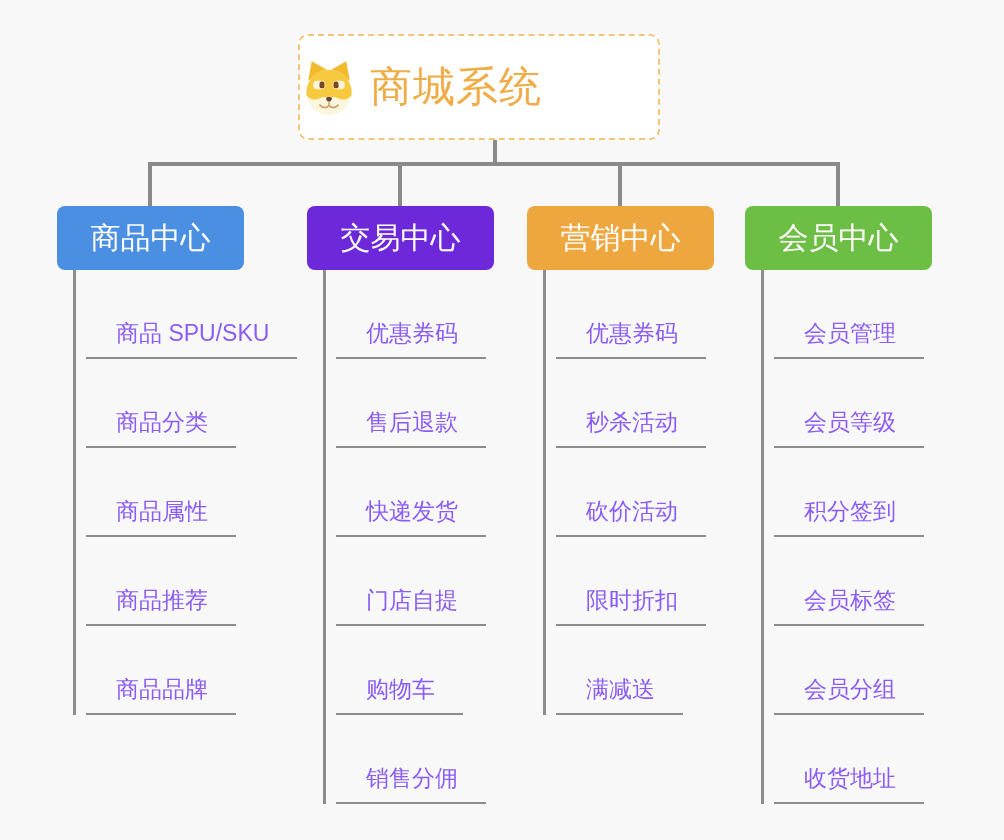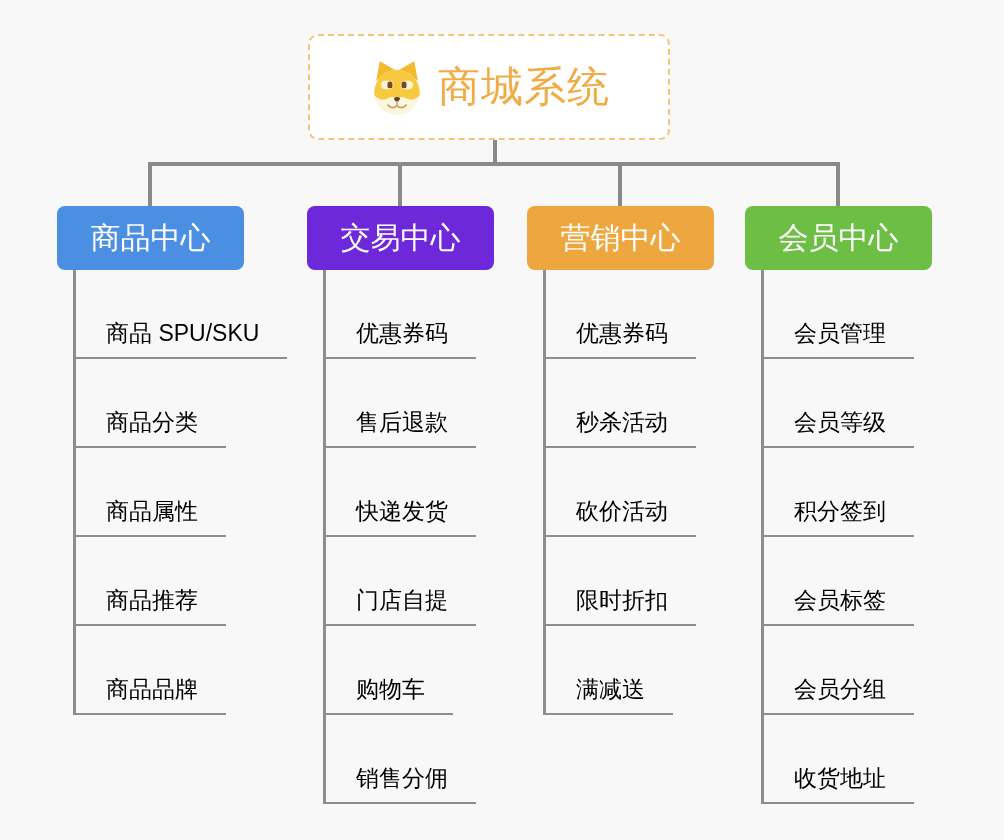--- a/index.html
+++ b/index.html
@@ -12,27 +12,27 @@
     width:1004px; height:840px;
     background:#f8f8f8;
     overflow:hidden;
   }
   svg.connectors {
     position:absolute; left:0; top:0;
     pointer-events:none;
   }
   
   .root-node {
-    position:absolute; left:308px; top:34px;
+    position:absolute; left:298px; top:34px;
     width:362px; height:106px;
     box-sizing:border-box;
     background:#ffffff;
     border:2px dashed #f4c478;
     border-radius:10px;
-    display:flex; align-items:center; justify-content:center;
+    display:flex; align-items:center; justify-content:flex-start;
     gap:12px;
     cursor:pointer;
   }
   .root-title {
     font-size:42px;
     letter-spacing:1px;
     color:#f0ac46;
     white-space:nowrap;
   }
   .dog-icon { width:58px; height:58px; flex:0 0 auto; }
@@ -53,23 +53,24 @@
     border-left:3px solid #8d8d8d;
   }
   .item {
     height:89px;
     box-sizing:border-box;
     display:flex; align-items:flex-end;
     width:max-content;
     border-bottom:2px solid #8d8d8d;
     padding:0 28px 8px 30px;
     font-size:23px;
-    color:#000000;
+    color:#8b5cf6;
     white-space:nowrap;
     cursor:pointer;
+    margin-left:10px;
   }
 </style>
 </head>
 <body>
 
 <div class="canvas">
 
   <svg class="connectors" width="1004" height="840">
     <g stroke="#8a8a8a" stroke-width="4" fill="none" stroke-linejoin="miter">
       <path d="M495,140 V164"></path>

